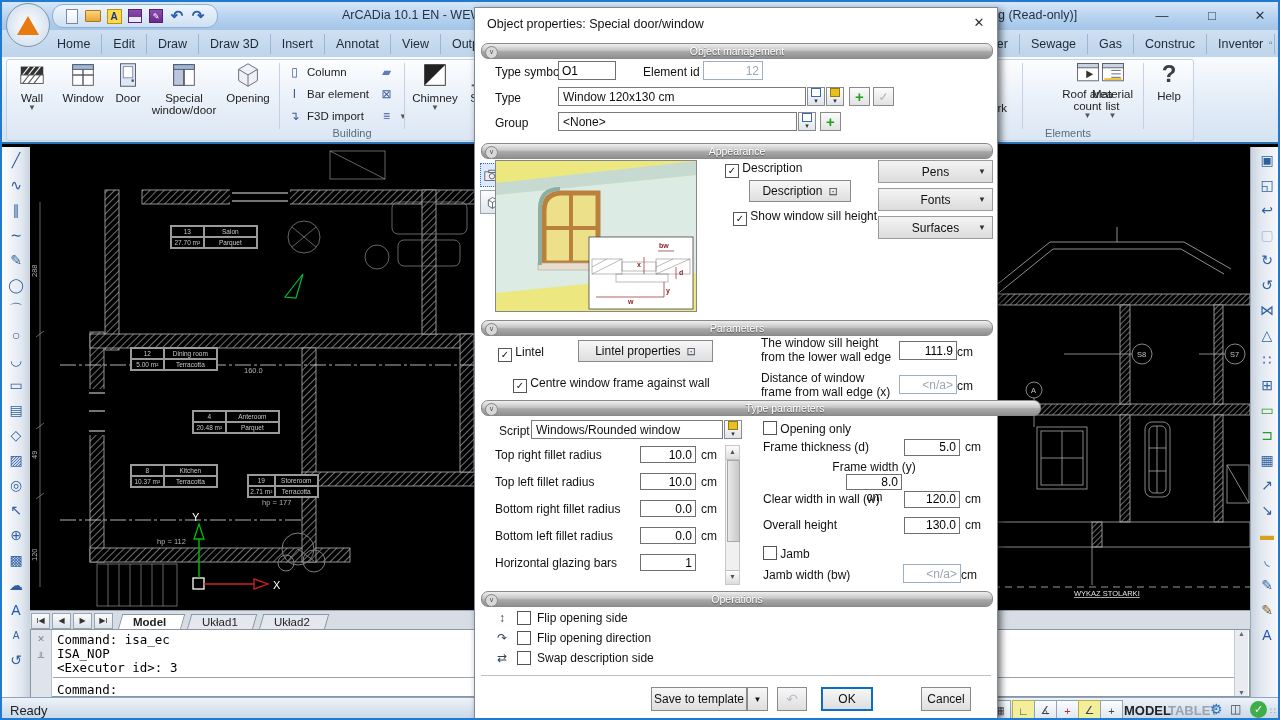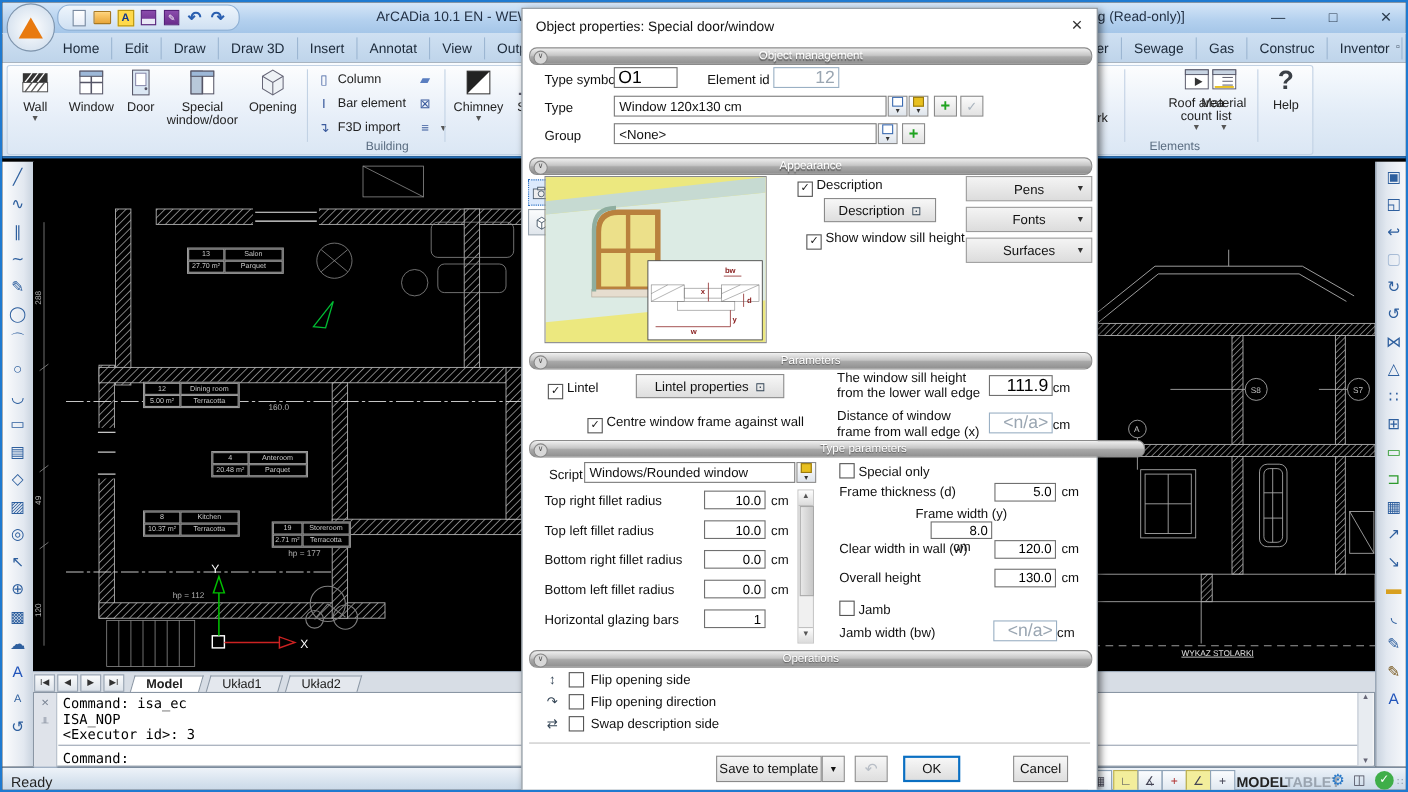--- a/index.html
+++ b/index.html
@@ -87,21 +87,21 @@
   .dialog{position:absolute;left:472px;top:5px;width:522px;height:710px;background:#fff;
     border:1px solid #7f8a94;box-shadow:3px 3px 7px rgba(0,0,0,.55);z-index:50;font-size:12px;color:#111;}
   .dlg-title{position:absolute;left:12px;top:9px;font-size:12.5px;color:#111;}
   .dlg-close{position:absolute;left:495px;top:7px;width:18px;height:18px;text-align:center;font-size:13px;color:#333;}
   .sec-hdr{position:absolute;left:6px;width:510px;height:14px;border-radius:7px;
     background:linear-gradient(#efefef,#c6c6c6 45%,#a9a9a9 55%,#909090);border:1px solid #8a8a8a;
     color:#fff;font-size:10.5px;text-align:center;line-height:14px;text-shadow:0 1px 1px #555;}
   .sec-hdr .collapse{position:absolute;left:3px;top:1.5px;width:11px;height:11px;border-radius:50%;
     background:#d8d8d8;border:1px solid #888;color:#555;font-size:7px;line-height:10px;text-align:center;text-shadow:none;}
   .dlabel{position:absolute;font-size:12px;color:#111;}
-  .dinput{position:absolute;height:17px;border:1px solid #707070;font-size:16px;font-family:"Liberation Sans",sans-serif;padding:0 3px;}
+  .dinput{position:absolute;height:17px;border:1px solid #707070;font-size:12px;font-family:"Liberation Sans",sans-serif;padding:0 3px;}
   .dinput.num{text-align:right;}
   .dinput:disabled,.dinput.na{color:#9aa6b2;border-color:#9ab0c4;background:#fff;text-align:right;}
   .combo{position:absolute;height:19px;border:1px solid #7a7a7a;background:#fff;font-size:12px;
     display:flex;align-items:center;padding-left:4px;box-sizing:border-box;}
   .pick{position:absolute;width:18px;height:19px;border:1px solid #8a8a8a;box-sizing:border-box;
     background:linear-gradient(#ffffff,#dfe5ec);display:flex;flex-direction:column;align-items:center;justify-content:center;font-size:7px;color:#333;}
   .pick .chip{width:8px;height:7px;border:1px solid #3a6ab0;background:#fff;}
   .pick.yellow .chip{background:#e8c020;border-color:#9a7a10;}
   .sqbtn{position:absolute;width:21px;height:19px;border:1px solid #8a8a8a;box-sizing:border-box;
     background:linear-gradient(#fbfbfb,#e2e2e2);display:flex;align-items:center;justify-content:center;}
@@ -692,21 +692,21 @@
 
     <div class="sec-hdr" style="top:312px;">
       <span class="collapse">∨</span>
       <span>Parameters</span>
     </div>
     <span style="position:absolute;left:23px;top:337px;"><span class="cb">✓</span> <span>Lintel</span></span>
     <div class="dbtn" style="left:103px;top:332px;width:135px;height:22px;">
       <span>Lintel properties</span>
         <span class="wicon">⊡</span>
     </div>
-    <span style="position:absolute;left:30px;top:368px;padding-left:29px;"><span class="cb">✓</span> <span>Centre window frame against wall</span></span>
+    <span style="position:absolute;left:9px;top:368px;padding-left:29px;"><span class="cb">✓</span> <span>Centre window frame against wall</span></span>
     <span class="dlabel" style="left:286px;top:328px;width:134px;line-height:14px;">The window sill height from the lower wall edge</span>
     <input class="dinput num" style="left: 424px; top: 333px; width: 50px;" value="111.9">
     <span class="dlabel" style="left:482px;top:337px;">cm</span>
     <span class="dlabel" style="left:286px;top:363px;width:134px;line-height:14px;">Distance of window frame from wall edge (x)</span>
     <input class="dinput na" style="left: 424px; top: 367px; width: 50px;" disabled="" value="&lt;n/a&gt;">
     <span class="dlabel" style="left:482px;top:371px;">cm</span>
 
     <div class="sec-hdr" style="top:392px;padding-left:48px;">
       <span class="collapse">∨</span>
       <span>Type parameters</span>
@@ -741,21 +741,21 @@
           <span class="tp-label">Horizontal glazing bars</span>
           <input readonly="" value="1" style="">
           <span class="unit"></span>
         </div>
       </div>
     <div class="vscroll" style="left:250px;top:437px;height:140px;">
       <div class="arr">▲</div>
       <div class="thumb"></div>
       <div class="arr bottom">▼</div>
     </div>
-    <span style="position:absolute;left:288px;top:413px;"><span class="cb"></span> <span>Special only</span></span>
+    <span style="position:absolute;left:288px;top:413px;"><span class="cb"></span> <span>Opening only</span></span>
     <div id="tp-right-rows" style="position:absolute;left:288px;top:426px;width:222px;">
         <div class="tp-row" style="height: 26px;">
           <span class="tp-label">Frame thickness (d)</span>
           <input readonly="" value="5.0" style="">
           <span class="unit">cm</span>
         </div>
         <div class="tp-row" style="height: 26px; flex-direction: column;">
           <span class="tp-label">Frame width (y)</span>
           <input readonly="" value="8.0" style="">
           <span class="unit">cm</span>

